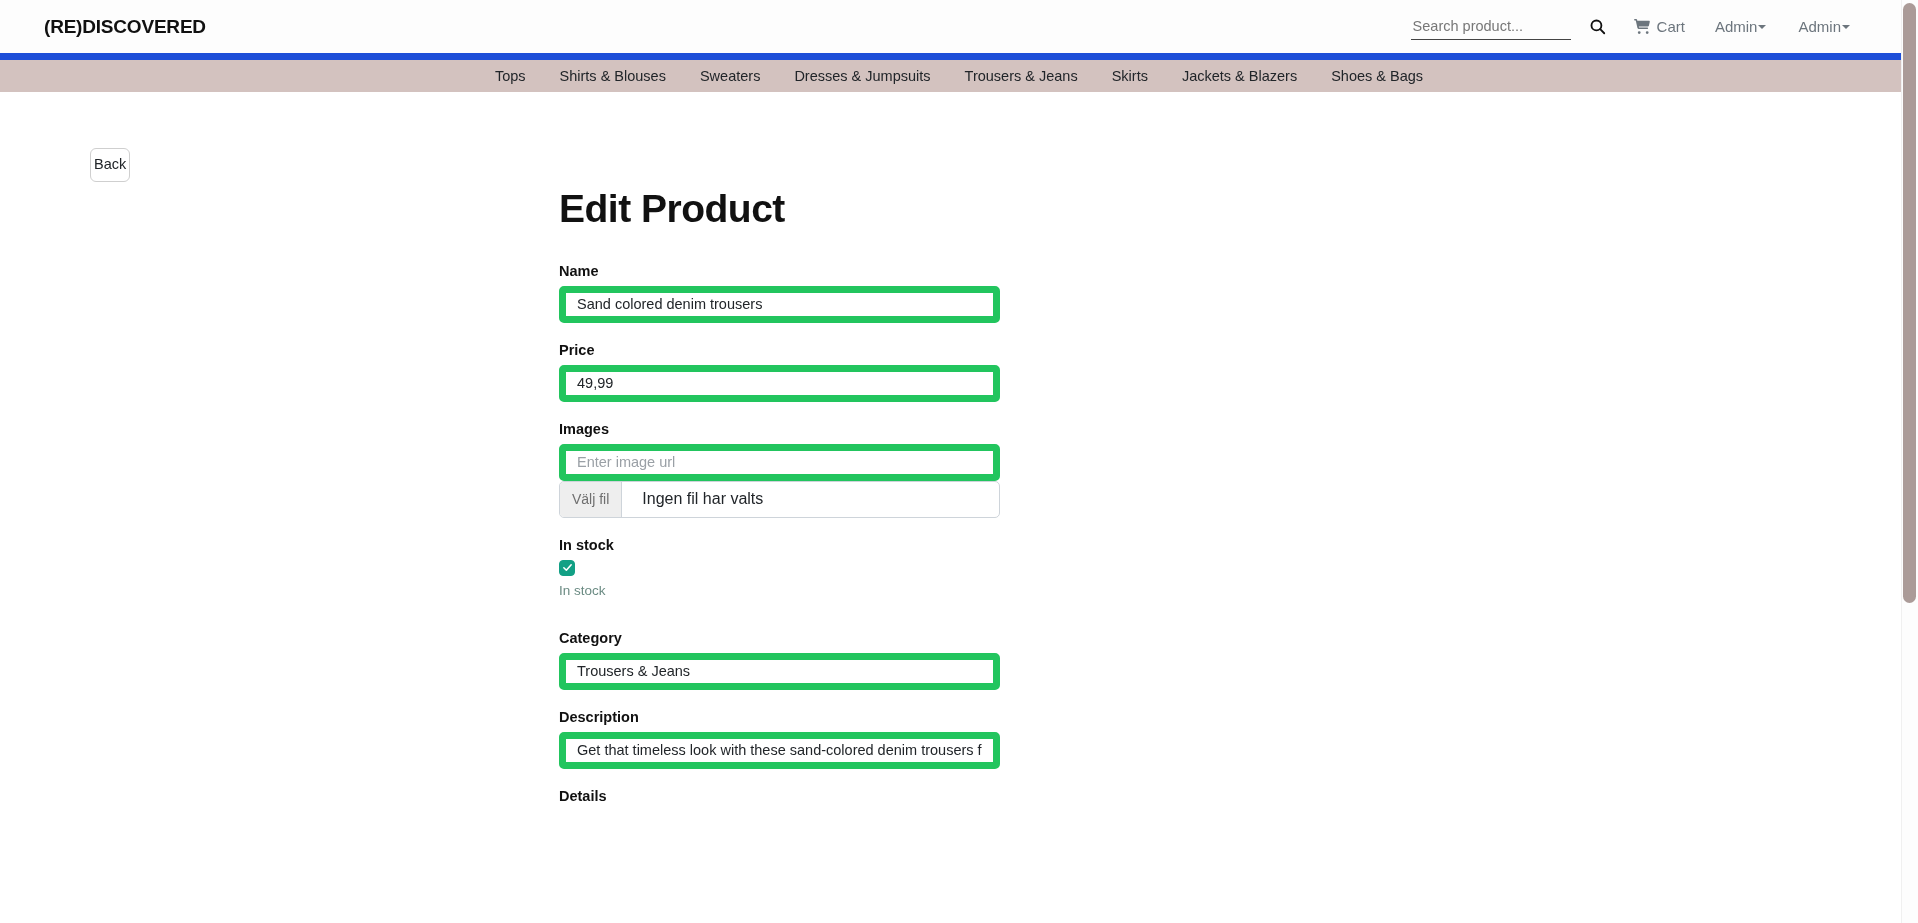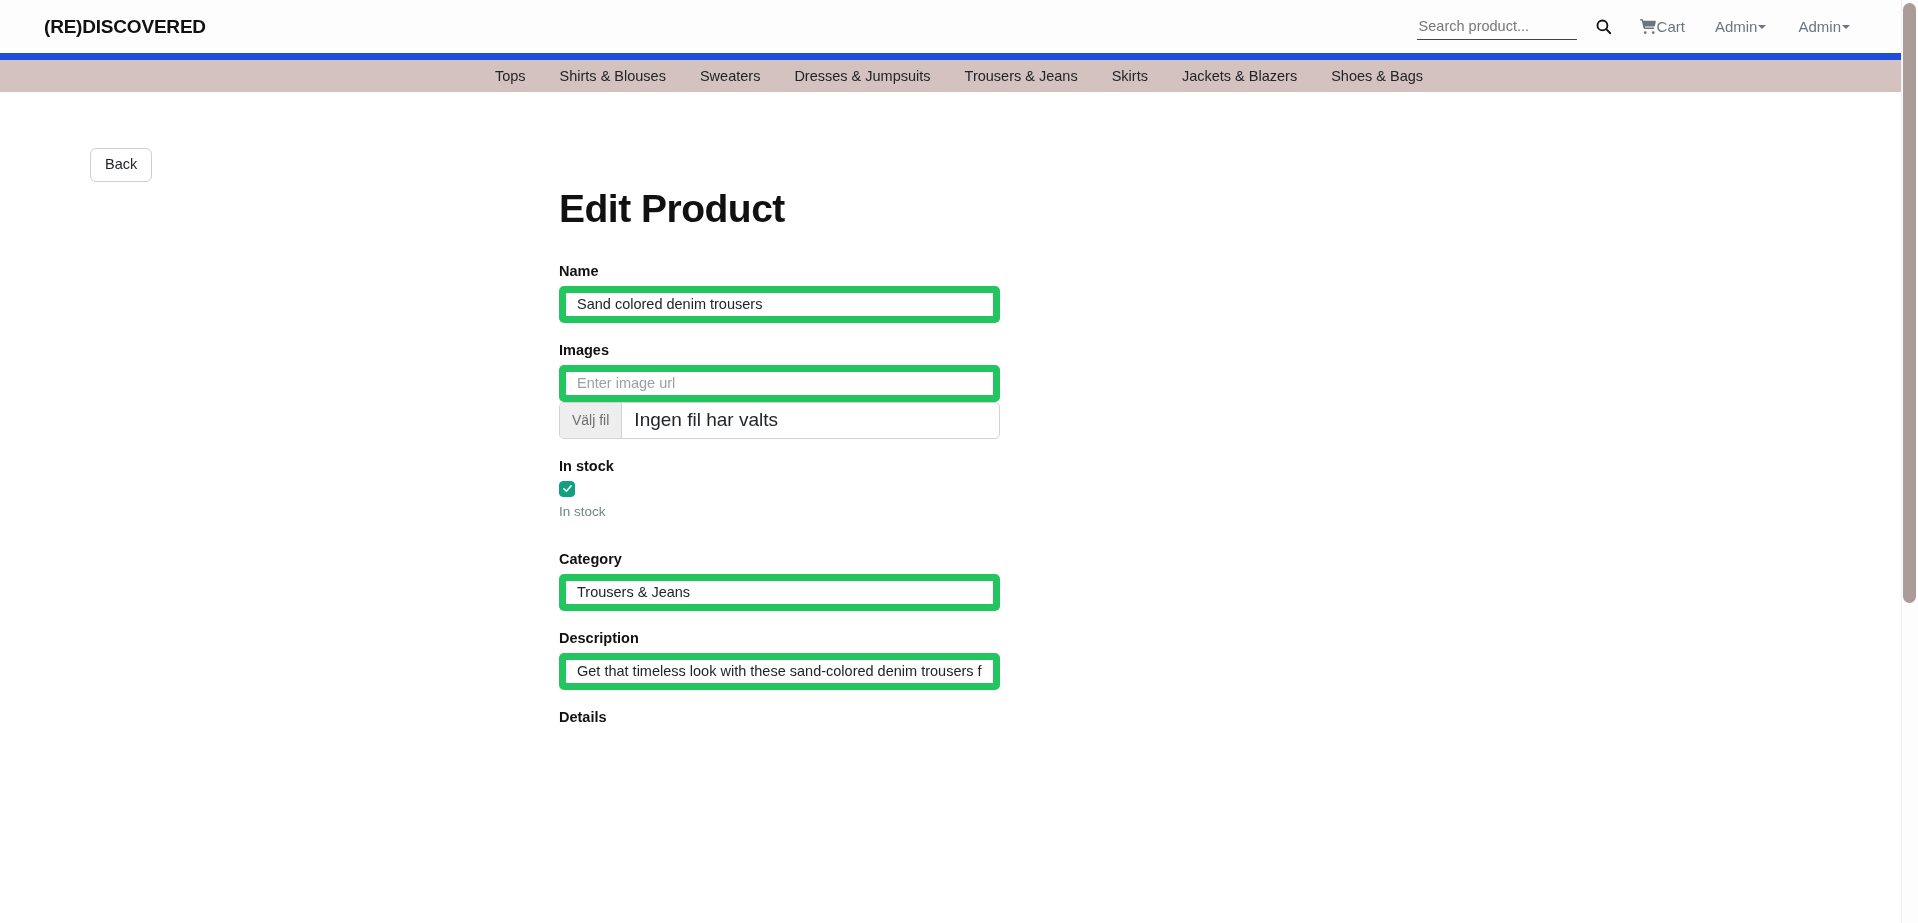--- a/index.html
+++ b/index.html
@@ -65,20 +65,21 @@
     border: none;
     cursor: pointer;
     padding: 0 14px 0 18px;
     display: flex;
     align-items: center;
     color: #111;
   }
   .cart-link {
     display: flex;
     align-items: center;
+    gap: 6px;
     color: #6c757d;
     font-size: 15px;
     text-decoration: none;
     padding: 0 14px;
     white-space: nowrap;
   }
   .nav-drop {
     display: flex;
     align-items: center;
     color: #6c757d;
@@ -118,21 +119,21 @@
   
   .content {
     position: relative;
     height: 831px;
     background: #fff;
   }
   .back-btn {
     position: absolute;
     left: 90px;
     top: 56px;
-    padding: 8px 14px;
+    padding: 8px 3px;
     font-size: 14.5px;
     font-family: "Liberation Sans", sans-serif;
     color: #212529;
     background: #fff;
     border: 1px solid #cfcfcf;
     border-radius: 6px;
     cursor: pointer;
     line-height: 1.1;
   }
 
@@ -190,22 +191,22 @@
     align-items: center;
     padding: 0 12px;
     font-size: 14px;
     color: #6f6f6f;
     white-space: nowrap;
     cursor: pointer;
   }
   .file-name {
     display: flex;
     align-items: center;
-    padding-left: 12px;
-    font-size: 19px;
+    padding-left: 20px;
+    font-size: 16px;
     color: #212529;
     white-space: nowrap;
   }
 
   
   .check-box {
     width: 16px;
     height: 16px;
     border-radius: 4px;
     background: #12a085;
@@ -296,20 +297,24 @@
 
     <div class="form-col">
 
       <h1 class="form-title">Edit Product</h1>
 
       <div class="field-block">
         <div class="field-label">Name</div>
         <input class="field-input" type="text" value="Sand colored denim trousers" style="">
       </div>
 
+      <div class="field-block">
+        <div class="field-label">Price</div>
+        <input class="field-input" type="text" value="49,99" style="">
+      </div>
 
       <div class="field-block">
         <div class="field-label">Images</div>
         <input class="field-input" type="text" placeholder="Enter image url" style="">
         <div class="file-row">
           <div class="file-btn">Välj fil</div>
           <div class="file-name">Ingen fil har valts</div>
         </div>
       </div>
 

